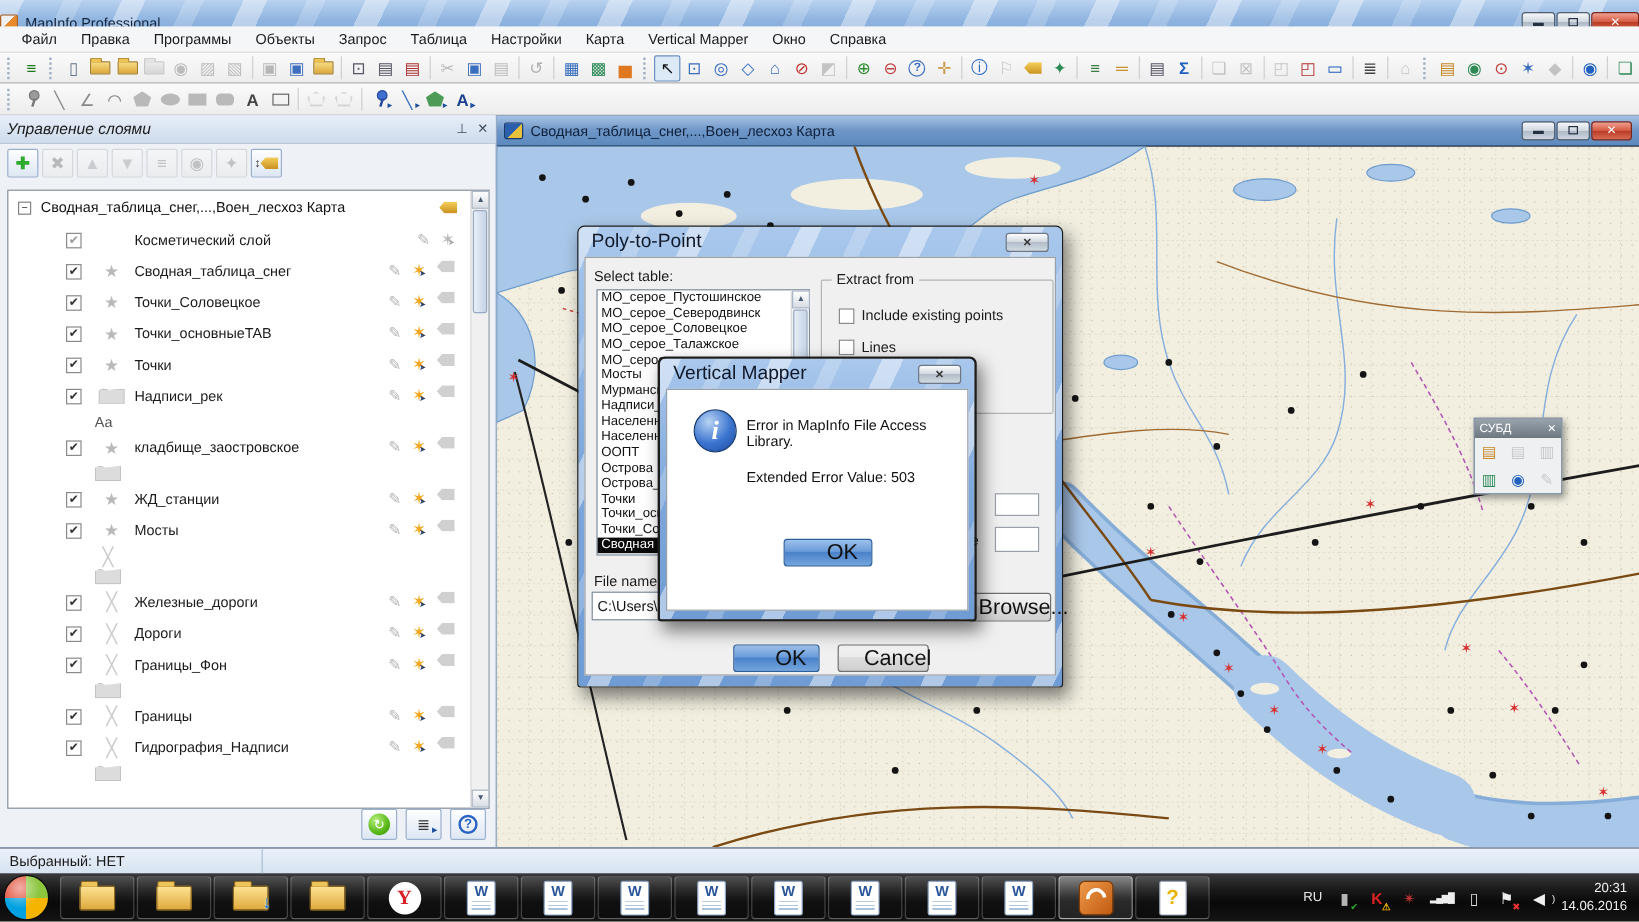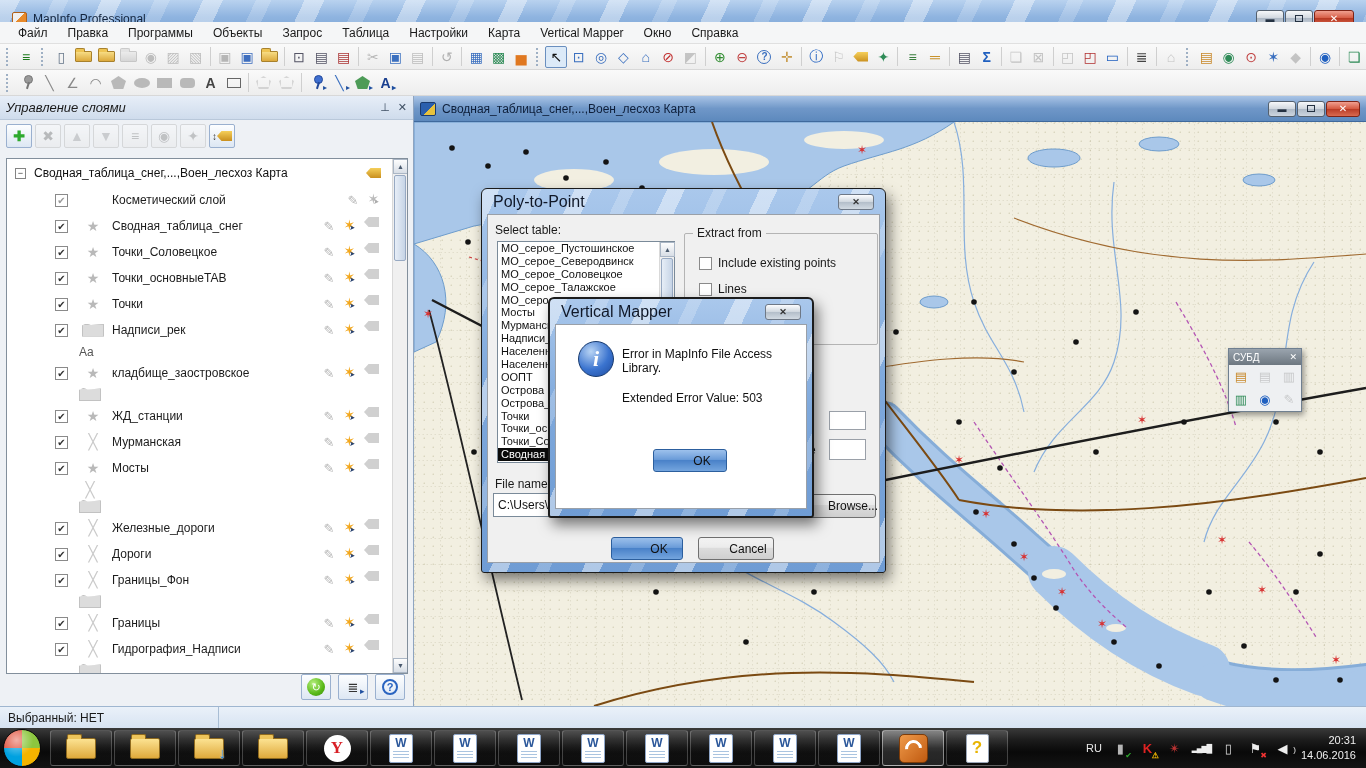--- a/index.html
+++ b/index.html
@@ -4,21 +4,21 @@
 <style>
   * { margin:0; padding:0; box-sizing:border-box; }
   html,body { width:1366px; height:768px; overflow:hidden; font-family:"Liberation Sans",sans-serif; }
   #stage { position:relative; width:1366px; height:768px; background:#000; }
 
   
   .titlebar { position:absolute; left:0; top:0; width:1366px; height:38px;
     background:
       repeating-linear-gradient(115deg, rgba(255,255,255,.40) 0 18px, rgba(255,255,255,0) 18px 48px, rgba(255,255,255,.20) 48px 62px, rgba(255,255,255,0) 62px 92px),
       linear-gradient(180deg,#b9d2ef,#8fb4e0 45%,#7aa3d4);
-    display:flex; align-items:center; padding:0 12px; border-bottom:1px solid #5e85b5; }
+    display:flex; align-items:center; padding:0 0; border-bottom:1px solid #5e85b5; }
   .appico { width:15px; height:14px; background:linear-gradient(135deg,#f0f0f0 45%,#e88a2a 45%); border:1px solid #b05f18; border-radius:2px; margin-right:6px; }
   .titlebar .t { font-size:12px; color:#13243d; }
   .wbtns { margin-left:auto; display:flex; gap:1px; }
   .wbtn { width:28px; height:17px; border:1px solid #54606e; border-radius:3px;
     background:linear-gradient(#f6f8fa,#cfd6de 50%,#aeb9c6 50%,#cdd6e0); display:flex; align-items:center; justify-content:center;
     font-size:9px; color:#243142; }
   .wbtn.close { background:linear-gradient(#f0a090,#d4573f 50%,#b83a24 50%,#d96a50); color:#fff; border-color:#7e2417; width:40px; }
   .glyph-restore, .glyph-max { width:8px; height:7px; border:1px solid #243142; background:transparent; }
   .wbtn.close .x { color:#fff; font-size:10px; }
 
@@ -130,21 +130,21 @@
   .li.sel { background:#0a0a0a; color:#fff; }
   .listbox .vsb { width:15px; }
   .groupbox { position:absolute; left:196px; top:18px; width:194px; height:112px; border:1px solid #b4b4b4; border-radius:2px; }
   .groupbox .glabel { position:absolute; top:-8px; left:8px; background:#f0f0f0; padding:0 4px; font-size:12px; color:#1a1a1a; }
   .ckrow { position:absolute; display:flex; align-items:center; gap:6px; font-size:12px; color:#1a1a1a; }
   .ckbox { width:13px; height:13px; border:1px solid #8a8a8a; background:#fff; }
   .partfield { position:absolute; width:37px; background:#fff; border:1px solid #9aa0a8; }
   .efrag { position:absolute; font-size:12px; color:#1a1a1a; }
   .field { position:absolute; background:#fff; border:1px solid #7a8a99; font-size:12px; color:#111; display:flex; align-items:center; padding:0 4px; white-space:nowrap; overflow:hidden; }
   .btn7 { border:1px solid #707070; border-radius:3px; background:linear-gradient(#f4f4f4,#ebebeb 45%,#dddddd 46%,#cfcfcf);
-    font-size:12px; color:#111; display:flex; align-items:center; justify-content:center; position:absolute;padding-left:24px; }
+    font-size:18px; color:#111; display:flex; align-items:center; justify-content:center; position:absolute;padding-left:24px; }
   .btn7.primary { border:1px solid #2c5f9e; background:linear-gradient(#9dc1ec,#6b9cd9 45%,#4a82c9 50%,#74a5de); }
   #errDlg { left:548px; top:297px; width:266px; height:221px; z-index:60; border-width:2px; }
   #errDlg .dlg-body { height:185px; background:#fff; }
   .infoico { position:absolute; left:22px; top:16px; width:36px; height:36px; border-radius:50%;
     background:radial-gradient(circle at 35% 28%,#b8d4f4,#3b74cf 55%,#1d4a9e); border:1px solid #16396e;
     color:#fff; font-family:"Liberation Serif",serif; font-style:italic; font-weight:bold; font-size:22px;
     display:flex; align-items:center; justify-content:center; }
   .errmsg { position:absolute; left:66px; top:22px; width:185px; font-size:12px; color:#111; }
   .errdet { position:absolute; left:66px; top:66px; font-size:12px; color:#111; }
 
@@ -441,30 +441,20 @@
             <span class="tagshape"></span>
           </span>
       </div>
       <div class="lsub">
           <span class="sym-region"></span>
         </div>
       <div class="lrow">
         <span class="cb"></span>
           <span class="sym sym-star"></span>
         <span class="lname">ЖД_станции</span>
-        <span class="rics">
-            <span class="pencil"></span>
-            <span class="selico"></span>
-            <span class="tagshape"></span>
-          </span>
-      </div>
-      <div class="lrow">
-        <span class="cb"></span>
-          <span class="sym sym-cross"></span>
-        <span class="lname">Мурманская</span>
         <span class="rics">
             <span class="pencil"></span>
             <span class="selico"></span>
             <span class="tagshape"></span>
           </span>
       </div>
       <div class="lrow">
         <span class="cb"></span>
           <span class="sym sym-star"></span>
         <span class="lname">Мосты</span>

